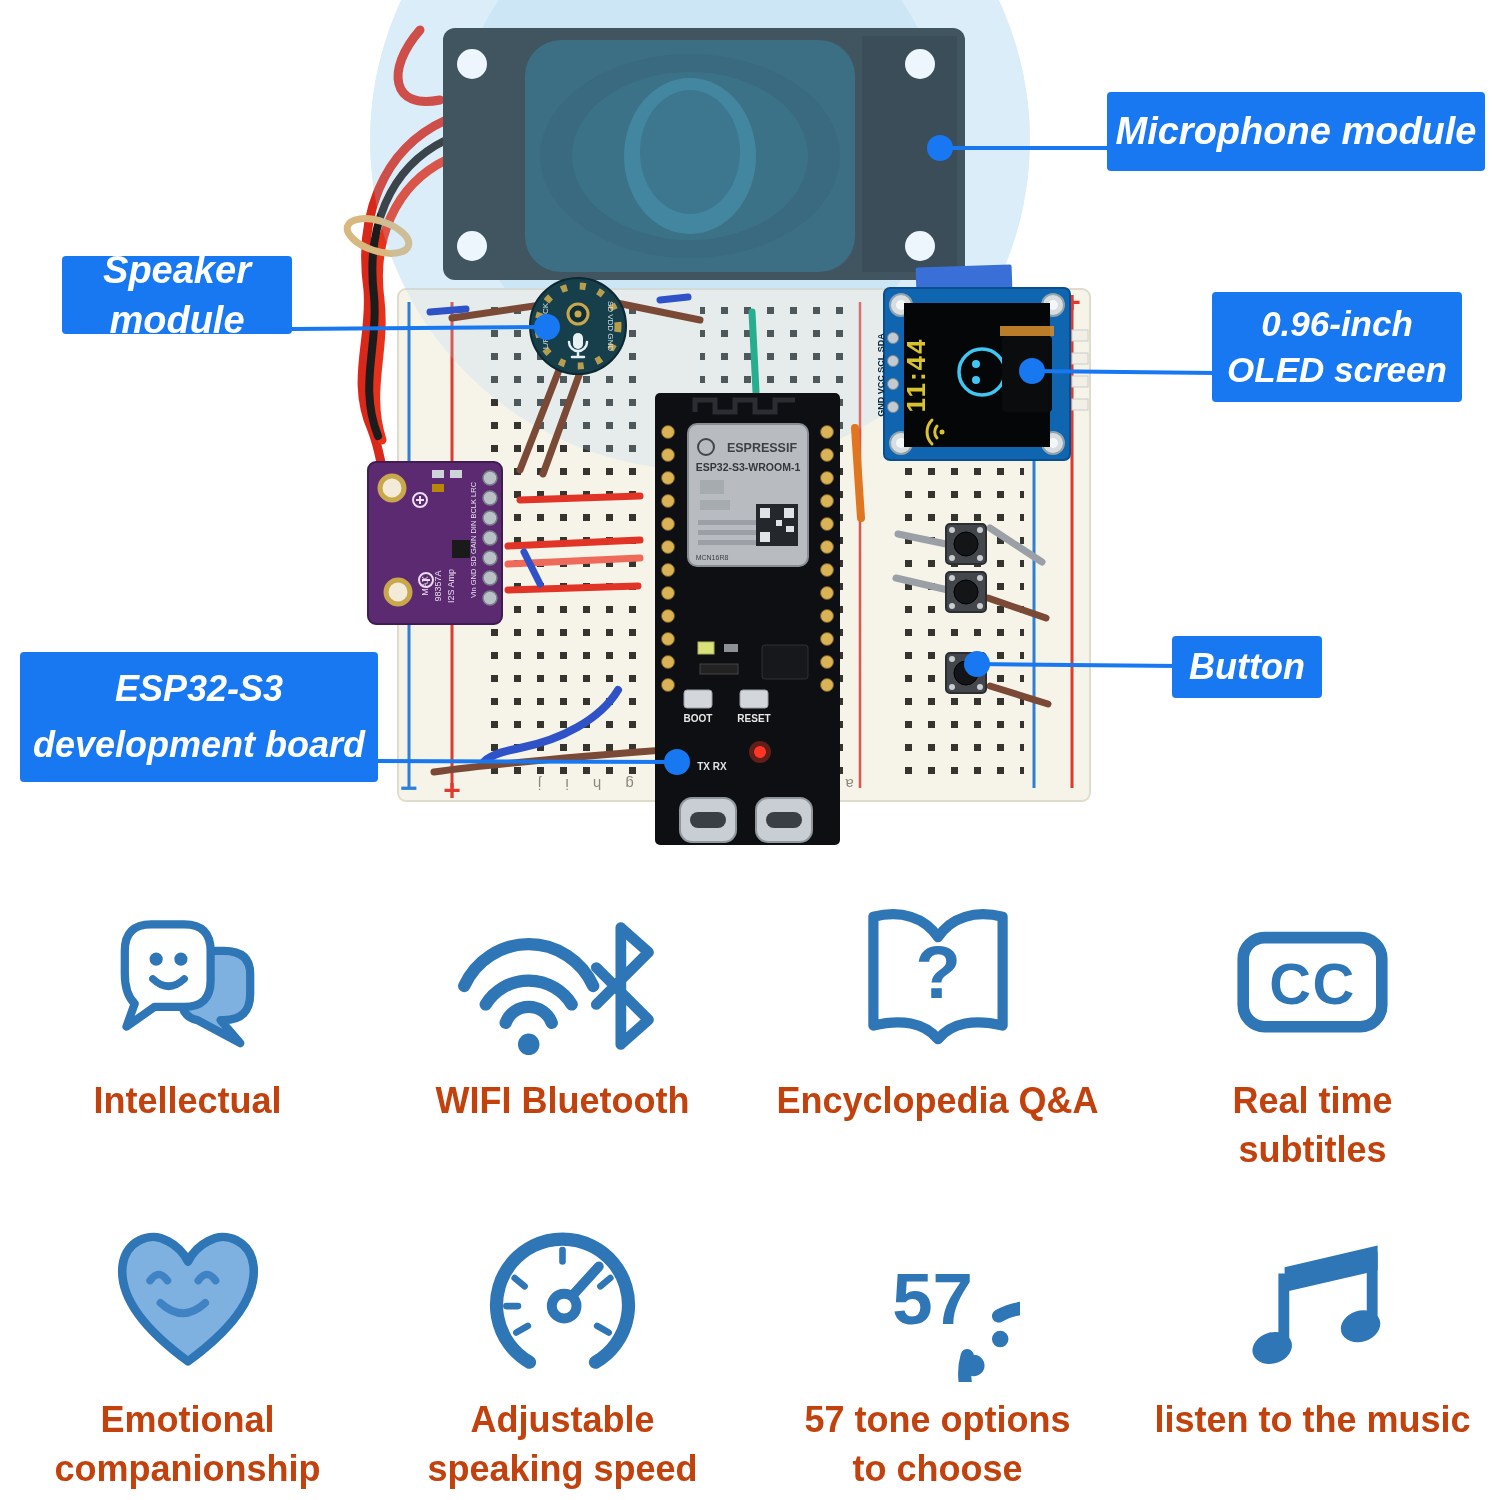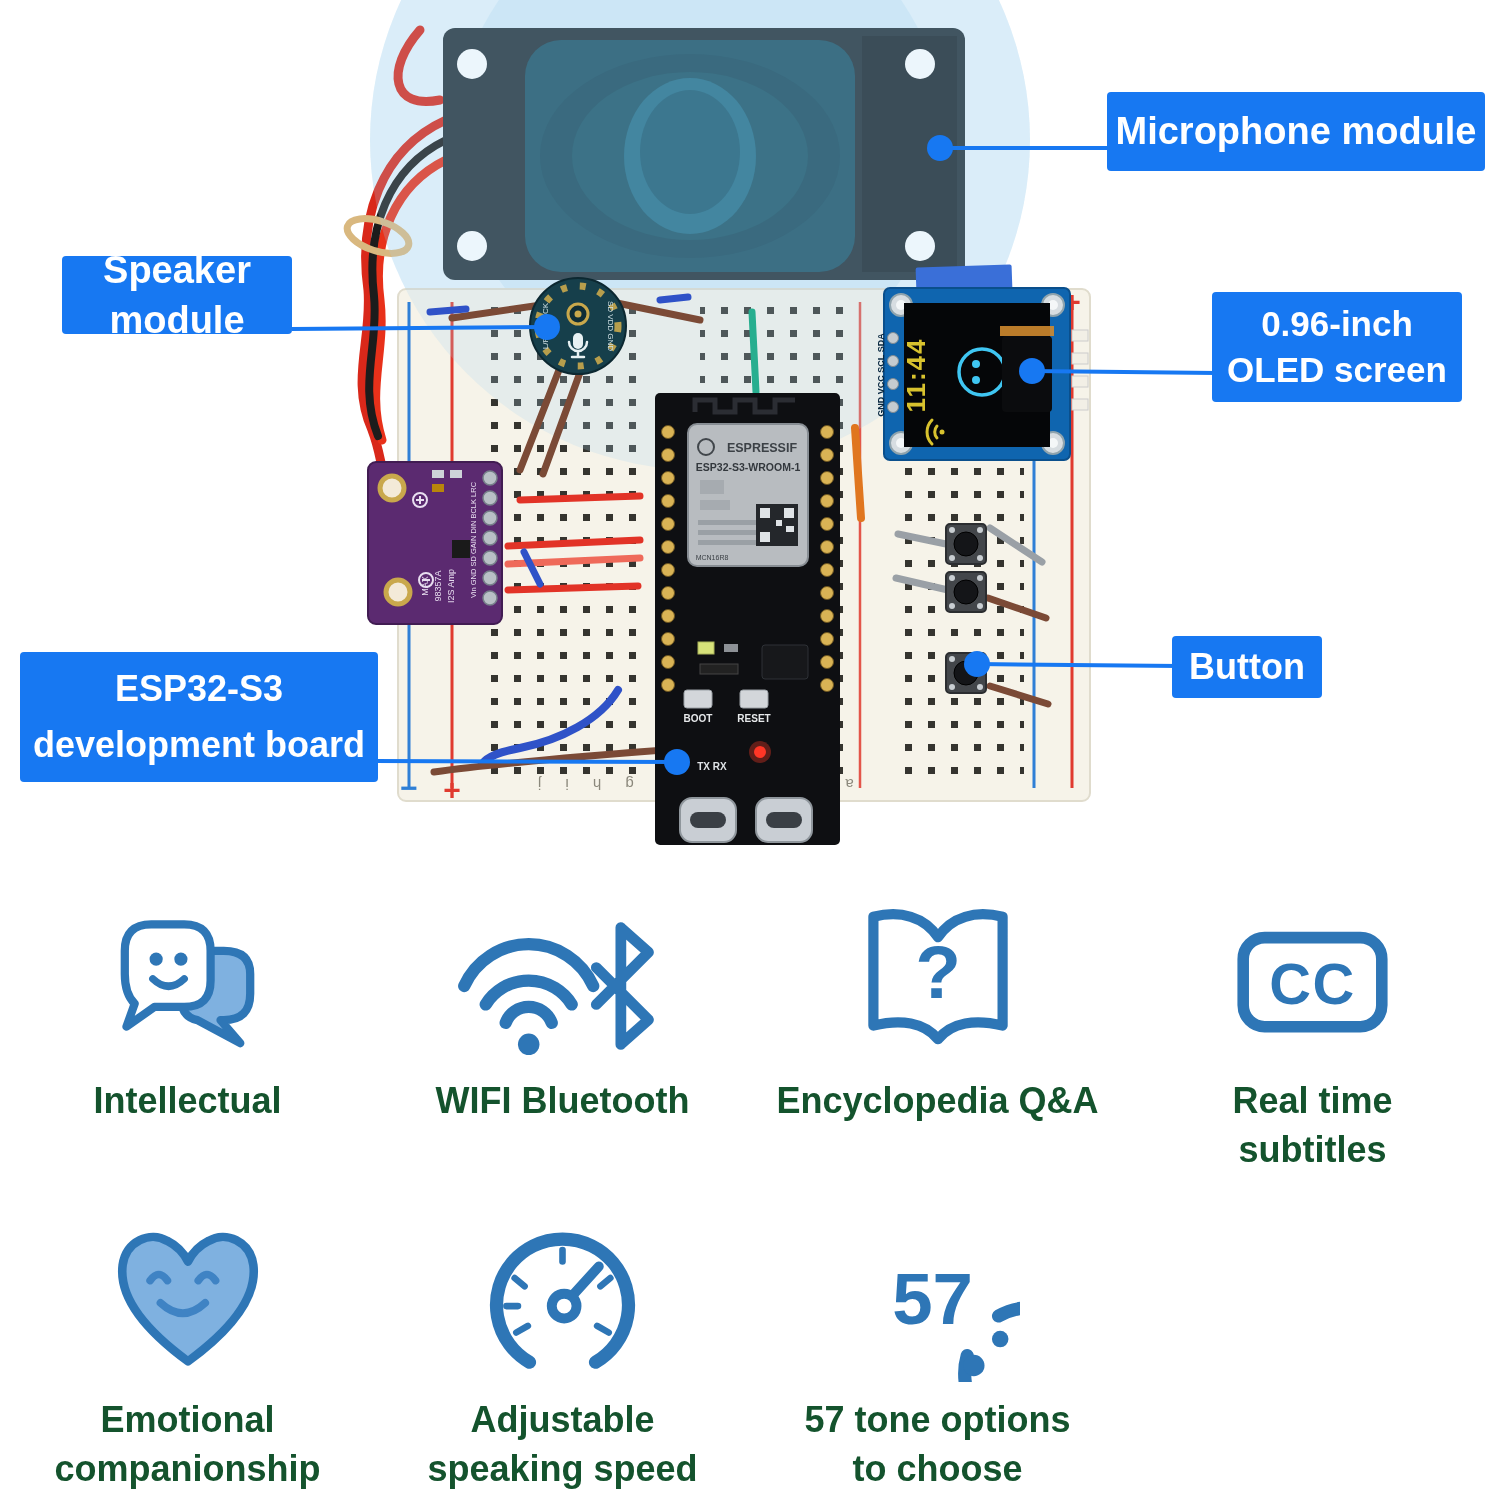--- a/index.html
+++ b/index.html
@@ -1,32 +1,32 @@
 <!DOCTYPE html>
 <html><head>
 <meta charset="utf-8">
 <style>
   html,body{margin:0;padding:0;background:#fff;}
   body{width:1500px;height:1500px;font-family:"Liberation Sans",sans-serif;overflow:hidden;}
   .stage{position:relative;width:1500px;height:1500px;background:#fff;}
   .scene-svg{position:absolute;left:0;top:0;z-index:1;}
   .callout{position:absolute;background:#1778F2;color:#fff;border-radius:4px;
     display:flex;flex-direction:column;align-items:center;justify-content:center;
-    font-weight:600;line-height:1.32;text-align:center;z-index:3;}
+    font-weight:600;line-height:1.32;text-align:center;z-index:3;font-style:italic;}
   .callout span{display:block;}
   #co-mic{left:1107px;top:92px;width:378px;height:79px;font-size:38px;}
   #co-speaker{left:62px;top:256px;width:230px;height:78px;font-size:38px;}
   #co-oled{left:1212px;top:292px;width:250px;height:110px;font-size:35px;}
   #co-esp32{left:20px;top:652px;width:358px;height:130px;font-size:36px;gap:8px;}
   #co-button{left:1172px;top:636px;width:150px;height:62px;font-size:36px;}
   .features{position:absolute;left:0;top:885px;width:1500px;z-index:2;
     display:grid;grid-template-columns:repeat(4,1fr);row-gap:30px;}
   .feature{display:flex;flex-direction:column;align-items:center;}
   .ficon{height:178px;display:flex;align-items:flex-end;justify-content:center;}
-  .flabel{margin-top:14px;font-size:36px;font-weight:bold;color:#14532d;text-align:center;line-height:1.35;}
+  .flabel{margin-top:14px;font-size:36px;font-weight:bold;color:#c2410c;text-align:center;line-height:1.35;}
   .flabel span{display:block;}
 </style>
 </head>
 <body>
 
 <div class="stage">
 
   <svg class="scene-svg" width="1500" height="900" viewBox="0 0 1500 900">
 
     <defs>
@@ -403,15 +403,30 @@
           <circle cx="72" cy="90" r="6.5" fill="#2E76B6"></circle>
           <circle cx="88" cy="74" r="5" fill="#2E76B6"></circle>
         </svg>
       </div>
       <div class="flabel">
         <span>57 tone options</span>
           <span>to choose</span>
       </div>
     </div>
 
+    <div class="feature">
+      <div class="ficon">
+        <svg width="155" height="155" viewBox="0 0 100 100">
+          <polygon points="32,26 92,12 92,28 32,42" fill="#2E76B6"></polygon>
+          <rect x="28" y="30" width="7" height="47" fill="#2E76B6"></rect>
+          <rect x="85" y="16" width="7" height="47" fill="#2E76B6"></rect>
+          <ellipse cx="24" cy="78" rx="13" ry="10" fill="#2E76B6" transform="rotate(-18 24 78)"></ellipse>
+          <ellipse cx="81" cy="64" rx="13" ry="10" fill="#2E76B6" transform="rotate(-18 81 64)"></ellipse>
+        </svg>
+      </div>
+      <div class="flabel">
+        <span>listen to the music</span>
+          <span></span>
+      </div>
+    </div>
 
   </div>
 </div>
 
 </body></html>

